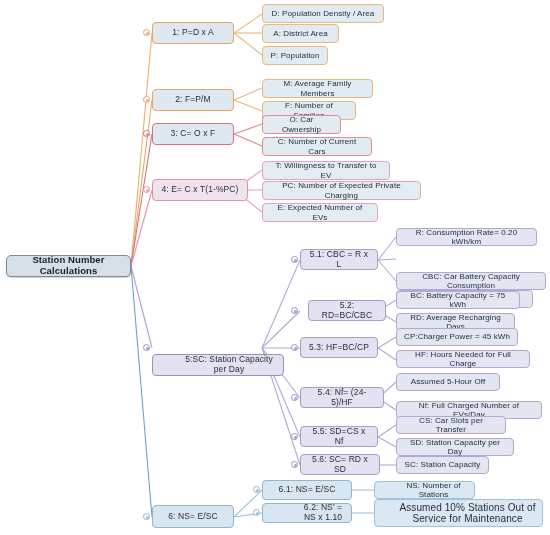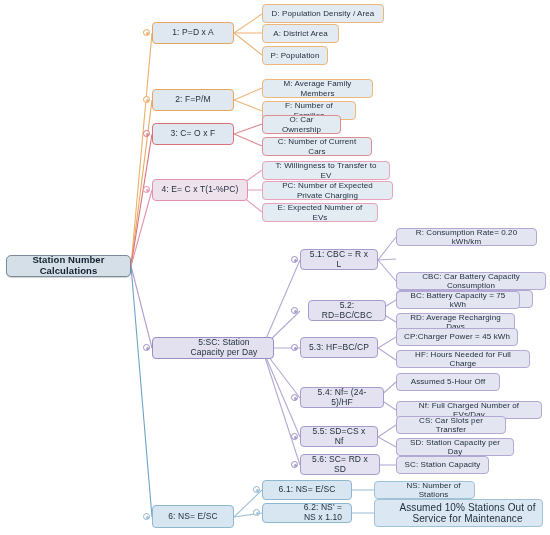--- a/index.html
+++ b/index.html
@@ -119,25 +119,25 @@
   <div class="node t-orange-leaf" style="left:262px;top:101px;width:94px;height:19px;font-size:8px;">F: Number of Families</div>
 
   <div class="bullet" style="left:143px;top:130px;color:#d9727a;border:1px solid #d9727a;"></div>
   <div class="node t-red" style="left:152px;top:123px;width:82px;height:22px;font-size:8.5px;">3: C= O x F</div>
   <div class="node t-red-leaf" style="left:262px;top:115px;width:79px;height:19px;font-size:8px;">O: Car Ownership</div>
   <div class="node t-red-leaf" style="left:262px;top:137px;width:110px;height:19px;font-size:8px;">C: Number of Current Cars</div>
 
   <div class="bullet" style="left:143px;top:186px;color:#e48fae;border:1px solid #e48fae;"></div>
   <div class="node t-pink" style="left:152px;top:179px;width:96px;height:22px;font-size:8.5px;text-align:center;">4: E= C x T(1-%PC)</div>
   <div class="node t-pink-leaf" style="left:262px;top:161px;width:128px;height:19px;font-size:8px;">T: Willingness to Transfer to EV</div>
-  <div class="node t-pink-leaf" style="left:262px;top:181px;width:131px;height:19px;font-size:8px;">PC: Number of Expected Private Charging</div>
+  <div class="node t-pink-leaf" style="left:262px;top:181px;width:159px;height:19px;font-size:8px;">PC: Number of Expected Private Charging</div>
   <div class="node t-pink-leaf" style="left:262px;top:203px;width:116px;height:19px;font-size:8px;">E: Expected Number of EVs</div>
 
   <div class="bullet" style="left:143px;top:344px;color:#9b8ec4;border:1px solid #9b8ec4;"></div>
-  <div class="node t-purple" style="left:152px;top:337px;width:122px;height:22px;font-size:8.5px;padding-left:28px;">5:SC: Station Capacity per Day</div>
+  <div class="node t-purple" style="left:152px;top:354px;width:132px;height:22px;font-size:8.5px;padding-left:28px;">5:SC: Station Capacity per Day</div>
 
   <div class="bullet" style="left:291px;top:256px;color:#9b8ec4;border:1px solid #9b8ec4;"></div>
   <div class="node t-purple-sub" style="left:300px;top:249px;width:78px;height:21px;font-size:8.5px;">5.1: CBC = R x L</div>
   <div class="node t-purple-leaf" style="left:396px;top:228px;width:141px;height:18px;font-size:8px;">R: Consumption Rate= 0.20 kWh/km</div>
   <div class="node t-purple-leaf" style="left:396px;top:250px;width:137px;height:18px;font-size:8px;margin-top:40px;">L: Average Trip Length/Day</div>
   <div class="node t-purple-leaf" style="left:396px;top:272px;width:150px;height:18px;font-size:8px;">CBC: Car Battery Capacity Consumption</div>
 
   <div class="bullet" style="left:291px;top:307px;color:#9b8ec4;border:1px solid #9b8ec4;"></div>
   <div class="node t-purple-sub" style="left:308px;top:300px;width:78px;height:21px;font-size:8.5px;">5.2: RD=BC/CBC</div>
   <div class="node t-purple-leaf" style="left:396px;top:291px;width:124px;height:18px;font-size:8px;">BC: Battery Capacity = 75 kWh</div>

